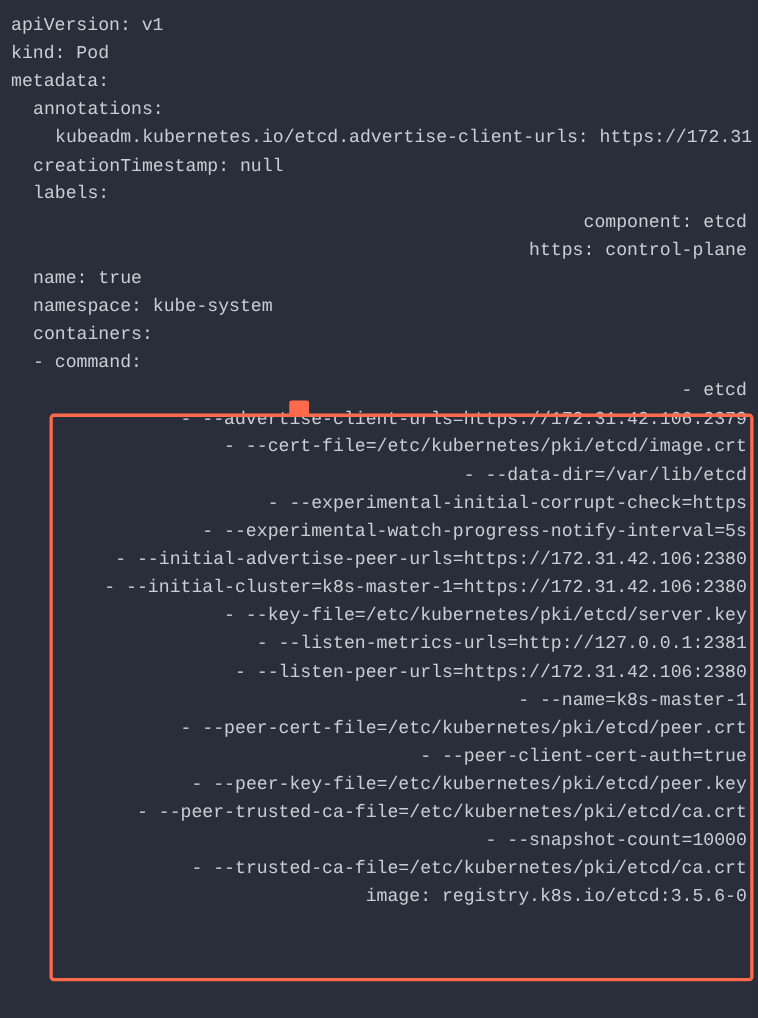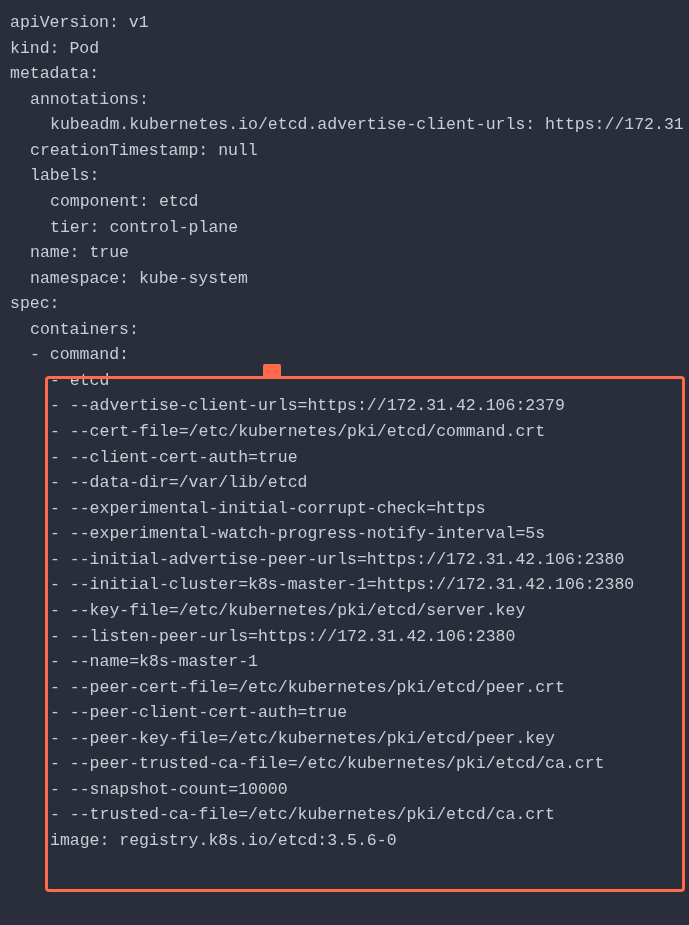--- a/index.html
+++ b/index.html
@@ -19,21 +19,21 @@
       overflow: hidden;
       white-space: nowrap;
     }
     .code-container {
       position: relative;
     }
     .line {
       white-space: pre;
     }
     .indent-1 { padding-left: 20px; }
-    .indent-2 { padding-left: 40px; }
+    .indent-2 { padding-left: 40px; text-align: right; }
     .highlight-box {
       position: absolute;
       border: 3px solid #ff6b4a;
       border-radius: 4px;
       pointer-events: none;
     }
     .highlight-tab {
       position: absolute;
       width: 18px;
       height: 14px;
@@ -47,36 +47,35 @@
 
 <div class="code-container">
   <div class="line">apiVersion: v1</div>
   <div class="line">kind: Pod</div>
   <div class="line">metadata:</div>
   <div class="line indent-1">annotations:</div>
   <div class="line indent-2">kubeadm.kubernetes.io/etcd.advertise-client-urls: https://172.31</div>
   <div class="line indent-1">creationTimestamp: null</div>
   <div class="line indent-1">labels:</div>
   <div class="line indent-2">component: etcd</div>
-  <div class="line indent-2">tier: control-plane</div>
+  <div class="line indent-2">https: control-plane</div>
   <div class="line indent-1">name: true</div>
   <div class="line indent-1">namespace: kube-system</div>
-  <div class="line">spec:</div>
   <div class="line indent-1">containers:</div>
   <div class="line indent-1">- command:</div>
   <div class="line indent-2">- etcd</div>
   <div class="line indent-2">- --advertise-client-urls=https://172.31.42.106:2379</div>
-  <div class="line indent-2">- --cert-file=/etc/kubernetes/pki/etcd/command.crt</div>
-  <div class="line indent-2">- --client-cert-auth=true</div>
+  <div class="line indent-2">- --cert-file=/etc/kubernetes/pki/etcd/image.crt</div>
   <div class="line indent-2">- --data-dir=/var/lib/etcd</div>
   <div class="line indent-2">- --experimental-initial-corrupt-check=https</div>
   <div class="line indent-2">- --experimental-watch-progress-notify-interval=5s</div>
   <div class="line indent-2">- --initial-advertise-peer-urls=https://172.31.42.106:2380</div>
   <div class="line indent-2">- --initial-cluster=k8s-master-1=https://172.31.42.106:2380</div>
   <div class="line indent-2">- --key-file=/etc/kubernetes/pki/etcd/server.key</div>
+  <div class="line indent-2">- --listen-metrics-urls=http://127.0.0.1:2381</div>
   <div class="line indent-2">- --listen-peer-urls=https://172.31.42.106:2380</div>
   <div class="line indent-2">- --name=k8s-master-1</div>
   <div class="line indent-2">- --peer-cert-file=/etc/kubernetes/pki/etcd/peer.crt</div>
   <div class="line indent-2">- --peer-client-cert-auth=true</div>
   <div class="line indent-2">- --peer-key-file=/etc/kubernetes/pki/etcd/peer.key</div>
   <div class="line indent-2">- --peer-trusted-ca-file=/etc/kubernetes/pki/etcd/ca.crt</div>
   <div class="line indent-2">- --snapshot-count=10000</div>
   <div class="line indent-2">- --trusted-ca-file=/etc/kubernetes/pki/etcd/ca.crt</div>
   <div class="line indent-2">image: registry.k8s.io/etcd:3.5.6-0</div>
 

